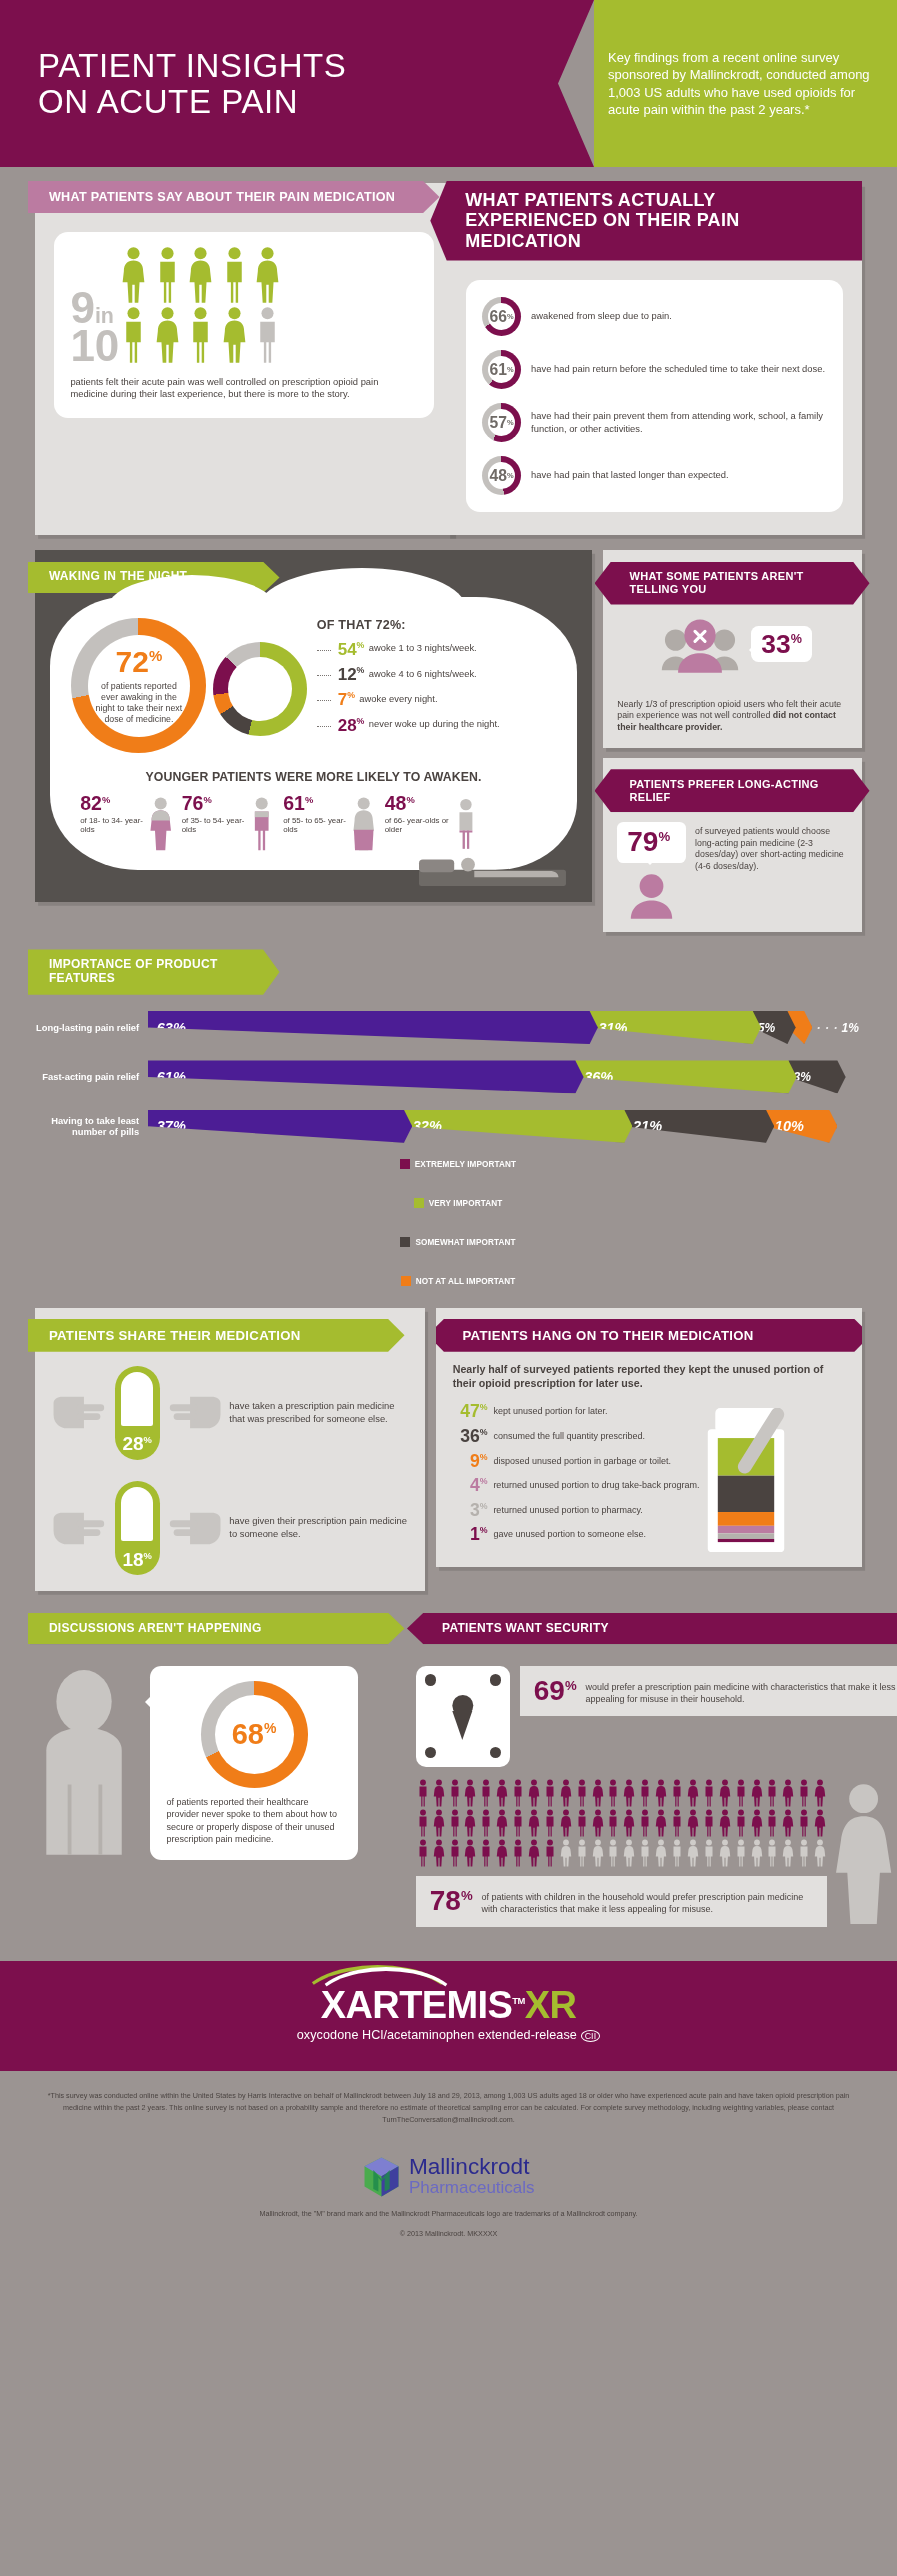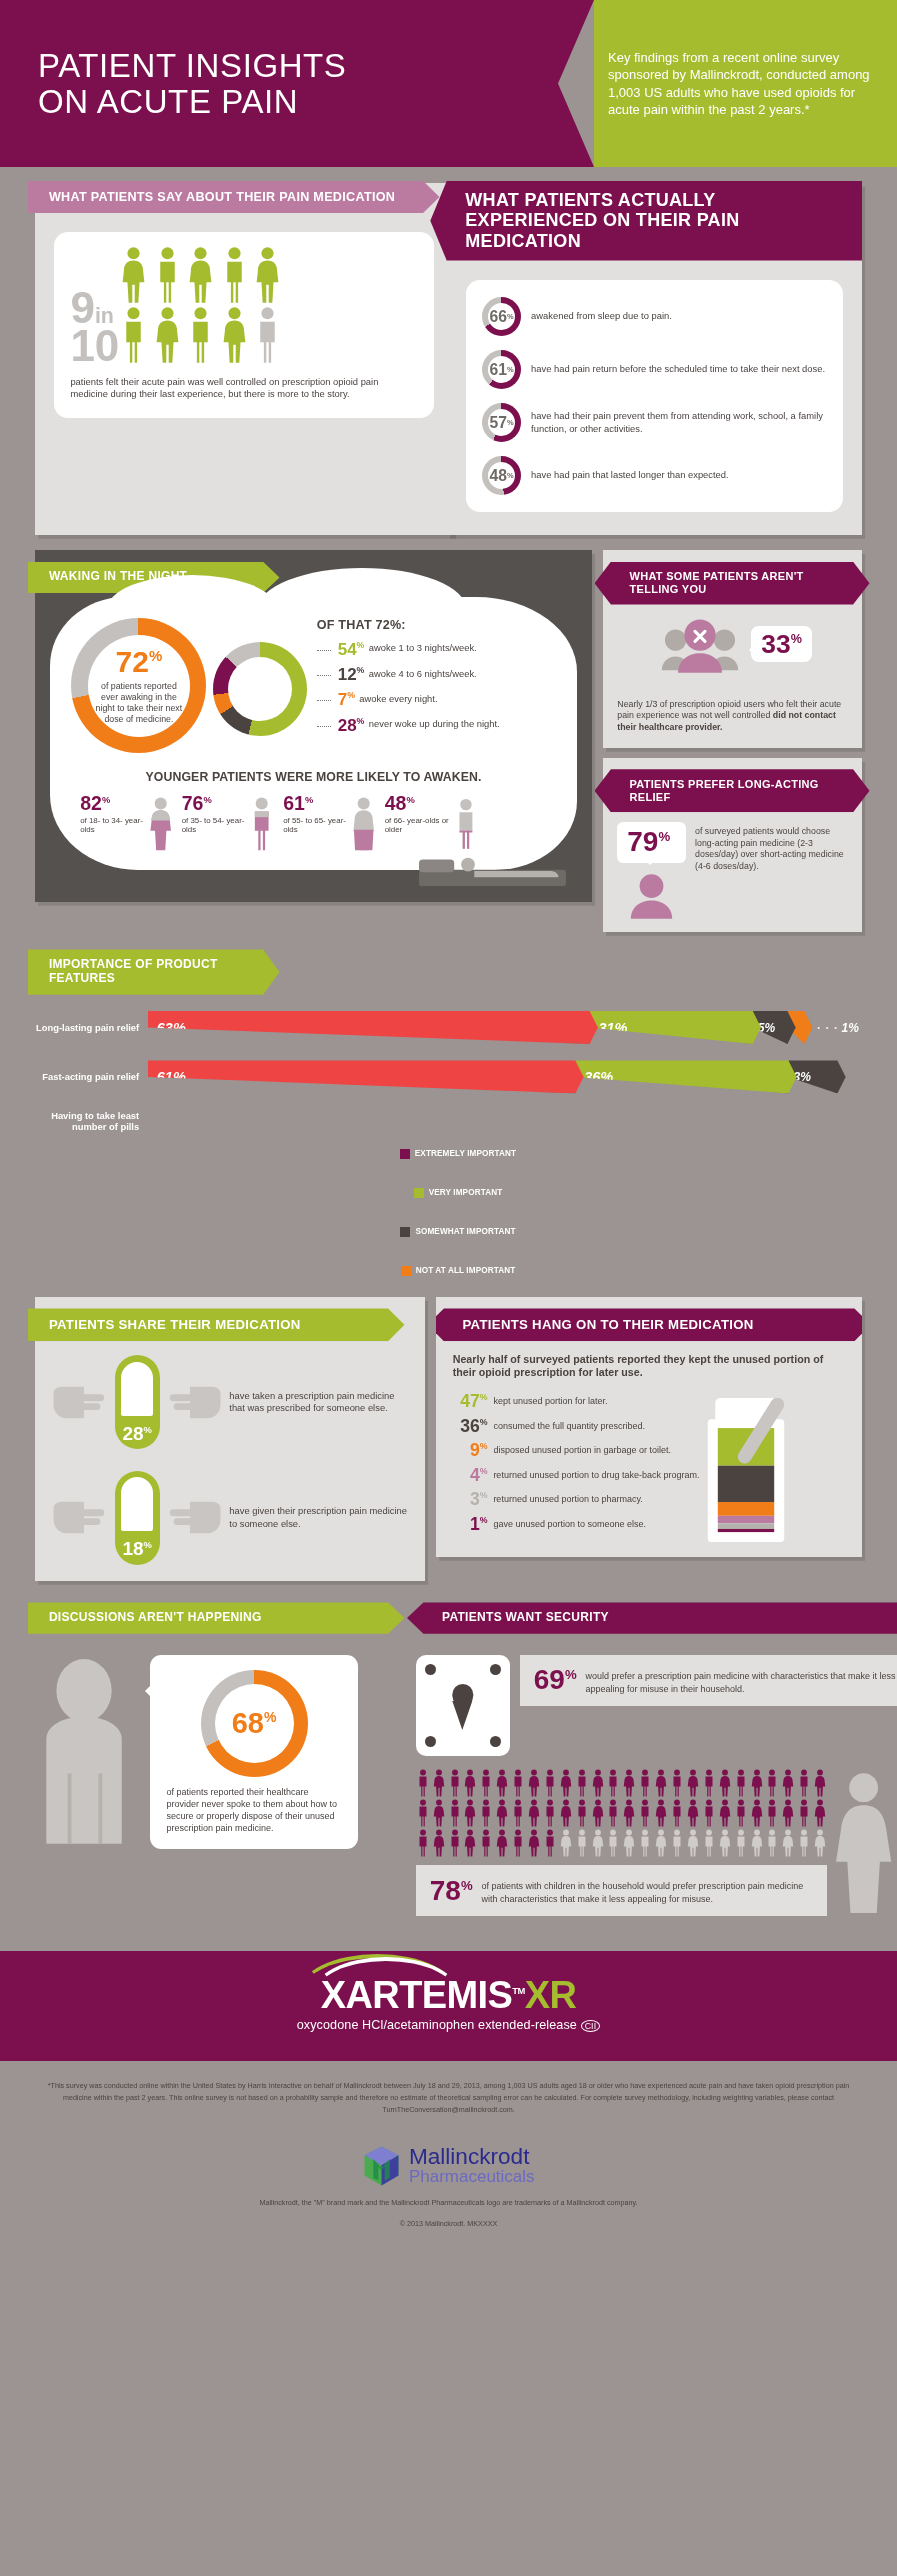--- a/index.html
+++ b/index.html
@@ -127,21 +127,21 @@
   .sec3{padding:17.6px 35px 0 35px;}
   .sec3 .ribbon{width:252px;font-size:12px;margin-left:-7.5px;}
   .bars{margin-top:16.4px;}
   .bar-line{display:flex;align-items:center;margin-bottom:16.4px;}
   .bar-label{width:113px;text-align:right;padding-right:8.8px;color:#fff;font-size:9.4px;font-weight:bold;line-height:1.2;}
   .bar-track{flex:1;display:flex;height:33px;position:relative;}
   .seg{position:relative;display:flex;align-items:center;justify-content:flex-start;
        color:#fff;font-weight:bold;font-style:italic;font-size:14.5px;padding-left:8.8px;
        clip-path:polygon(0 0,calc(100% - 8.2px) 0,100% 50%,calc(100% - 8.2px) 100%,0 50%);
        box-shadow:0 5.7px 0 rgba(0,0,0,.18);margin-right:-8.2px;}
-  .seg.s1{background:#ef4444;z-index:4;}
+  .seg.s1{background:#4c1d95;z-index:4;}
   .seg.s2{background:#a5bc2f;z-index:3;}
   .seg.s3{background:#4a4340;z-index:2;}
   .seg.s4{background:#f07d18;z-index:1;}
   .seg.tiny{padding-left:5px;font-size:12px;}
   .seg.out{clip-path:none;background:none;box-shadow:none;color:#fff;padding-left:3.8px;margin-right:0;}
   .legend{display:flex;gap:29px;justify-content:center;margin:7.5px 0 0 19px;align-items:center;flex-direction:column;}
   .legend .li{display:flex;align-items:center;gap:5px;color:#fff;font-size:8.2px;font-weight:bold;letter-spacing:0.1px;}
   .legend .sw{width:10px;height:10px;display:block;}
 
   
@@ -497,20 +497,34 @@
               <span>36%</span>
             </div>
           <div class="seg s3 tiny" style="width:8%;">
               <span>3%</span>
             </div>
         </div>
       </div>
 
       <div class="bar-line">
         <div class="bar-label">Having to take least number of pills</div>
+        <div class="bar-track">
+          <div class="seg s1" style="width:37%;">
+              <span>37%</span>
+            </div>
+          <div class="seg s2" style="width:32%;">
+              <span>32%</span>
+            </div>
+          <div class="seg s3" style="width:21%;">
+              <span>21%</span>
+            </div>
+          <div class="seg s4" style="width:10%;">
+              <span>10%</span>
+            </div>
+        </div>
       </div>
 
       <div class="legend">
         <div class="li">
             <span class="sw" style="background:#7c0f4d;"></span>
             <span>EXTREMELY IMPORTANT</span>
           </div>
         <div class="li">
             <span class="sw" style="background:#a5bc2f;"></span>
             <span>VERY IMPORTANT</span>

